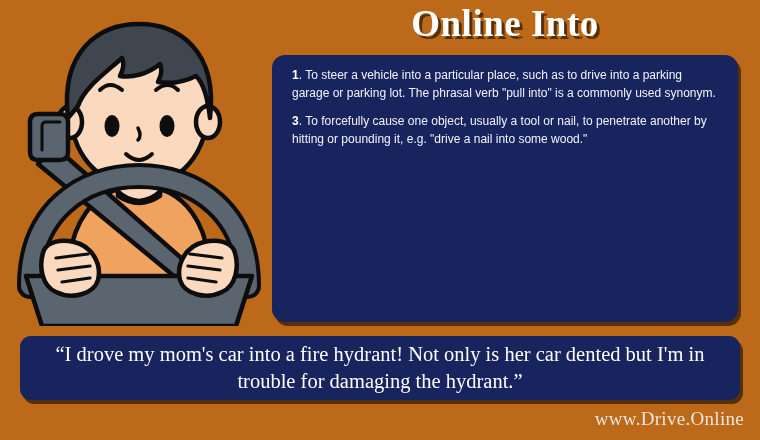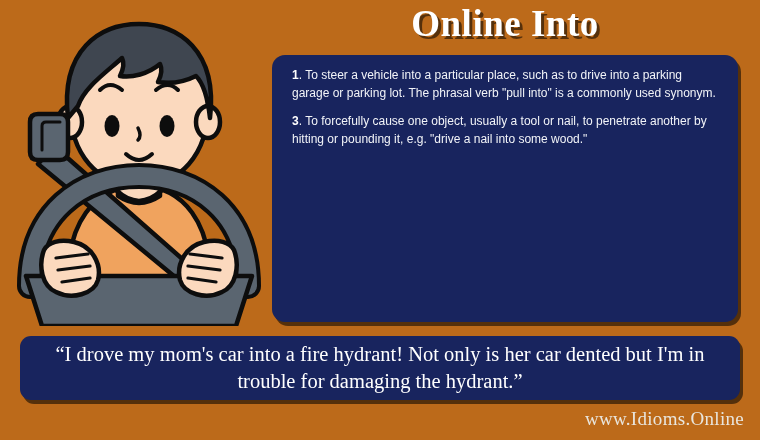--- a/index.html
+++ b/index.html
@@ -170,15 +170,15 @@
     </div>
     <div class="definition">
       <span class="def-num">3</span><span>. To forcefully cause one object, usually a tool or nail, to penetrate another by hitting or pounding it, e.g. "drive a nail into some wood."</span>
     </div>
   </div>
 
   <div id="quote-box">
     <div id="quote-text">“I drove my mom's car into a fire hydrant! Not only is her car dented but I'm in trouble for damaging the hydrant.”</div>
   </div>
 
-  <div id="footer-url">www.Idioms.Online</div>
+  <div id="footer-url">www.Drive.Online</div>
 
 </div>
 
 </body></html>

